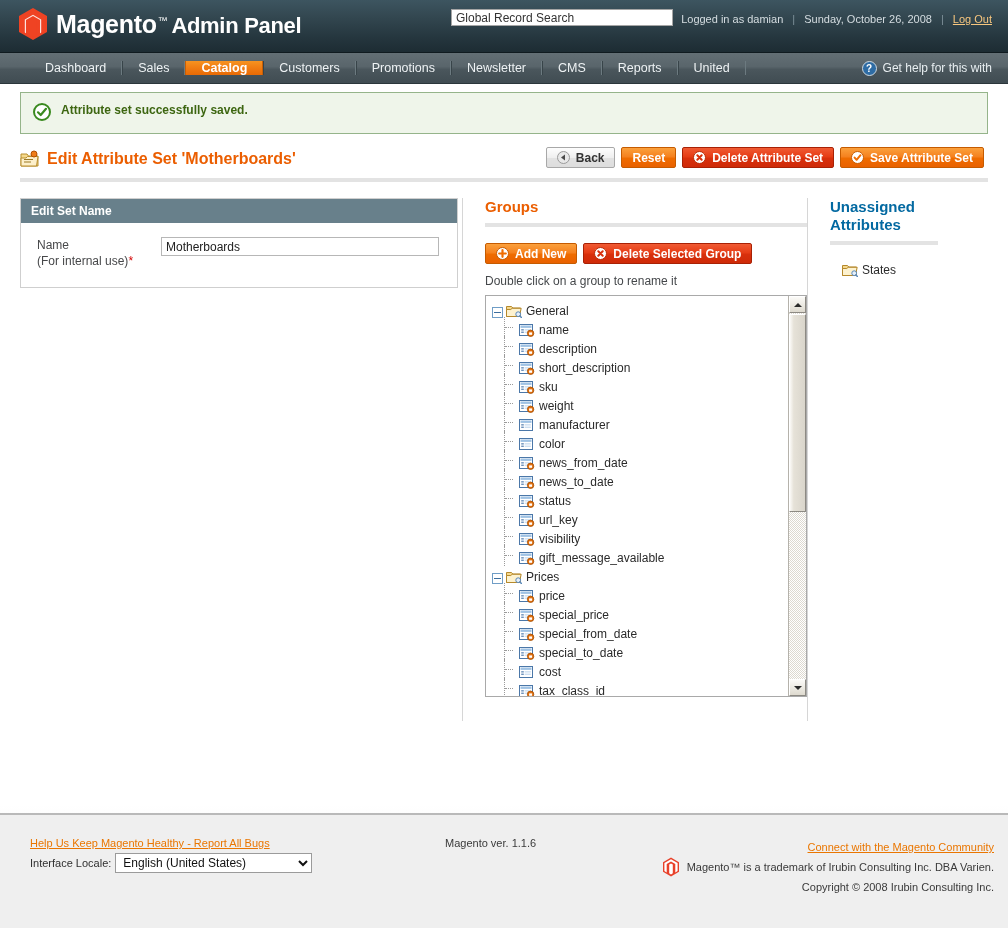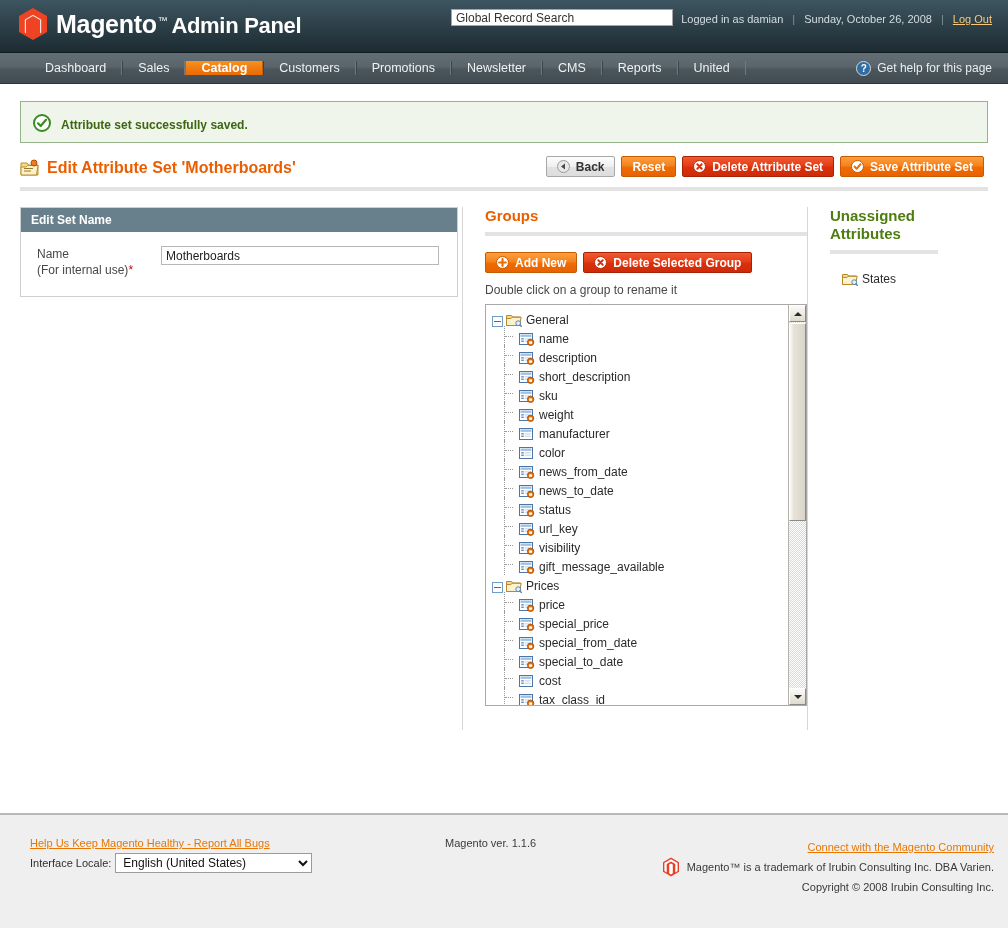--- a/index.html
+++ b/index.html
@@ -140,26 +140,26 @@
     position: absolute;
     left: 0; right: 0;
     top: 713px;
     height: 100px;
     background: linear-gradient(to bottom, #ffffff 0%, #f2f2f2 70%, #e9e9e9 100%);
     pointer-events: none;
   }
 
   
   .msg-success {
-    margin-top: 17px;
+    margin-top: 8px;
     background: #eff5ea;
     border: 1px solid #95b48a;
     padding: 10px 12px;
     display: flex;
-    align-items: flex-end;
+    align-items: flex-start;
     height: 20px;
     box-sizing: content-box;
   }
   .msg-success .txt {
     color: #3d6611;
     font-weight: bold;
     font-size: 12px;
     margin-left: 10px;
   }
   .check-icon { width: 18px; height: 18px; }
@@ -421,21 +421,21 @@
     background: linear-gradient(to right, #fbfaf7 0%, #e6e2d8 25%, #d9d5cb 100%);
     border: 1px solid #ffffff;
     border-right-color: #8d8a83;
     border-bottom-color: #8d8a83;
     box-sizing: border-box;
     cursor: pointer;
   }
 
   
   .unassigned-title {
-    color: #4d7c0f;
+    color: #0369a1;
     font-size: 15px;
     font-weight: bold;
     line-height: 18px;
     width: 112px;
   }
   .empty-row {
     margin-top: 18px;
     display: flex;
     align-items: center;
     padding-left: 12px;
@@ -534,21 +534,21 @@
   <div class="nav-item active">Catalog</div>
   <div class="nav-item">Customers</div>
   <div class="nav-item">Promotions</div>
   <div class="nav-item">Newsletter</div>
   <div class="nav-item">CMS</div>
   <div class="nav-item">Reports</div>
   <div class="nav-item">United</div>
   <div class="nav-spacer"></div>
   <div class="nav-help">
     <span class="help-icon">?</span>
-    <span>Get help for this page</span>
+    <span>Get help for this with</span>
   </div>
 </div>
 
 <div class="content">
 
   <div class="msg-success">
     <svg class="check-icon" viewBox="0 0 18 18">
       <circle cx="9" cy="9" r="8" fill="#ffffff" stroke="#3a8a1f" stroke-width="2"></circle>
       <path d="M5 9.3 L7.7 12 L13 5.8" fill="none" stroke="#3a8a1f" stroke-width="2.2" stroke-linecap="round" stroke-linejoin="round"></path>
     </svg>

